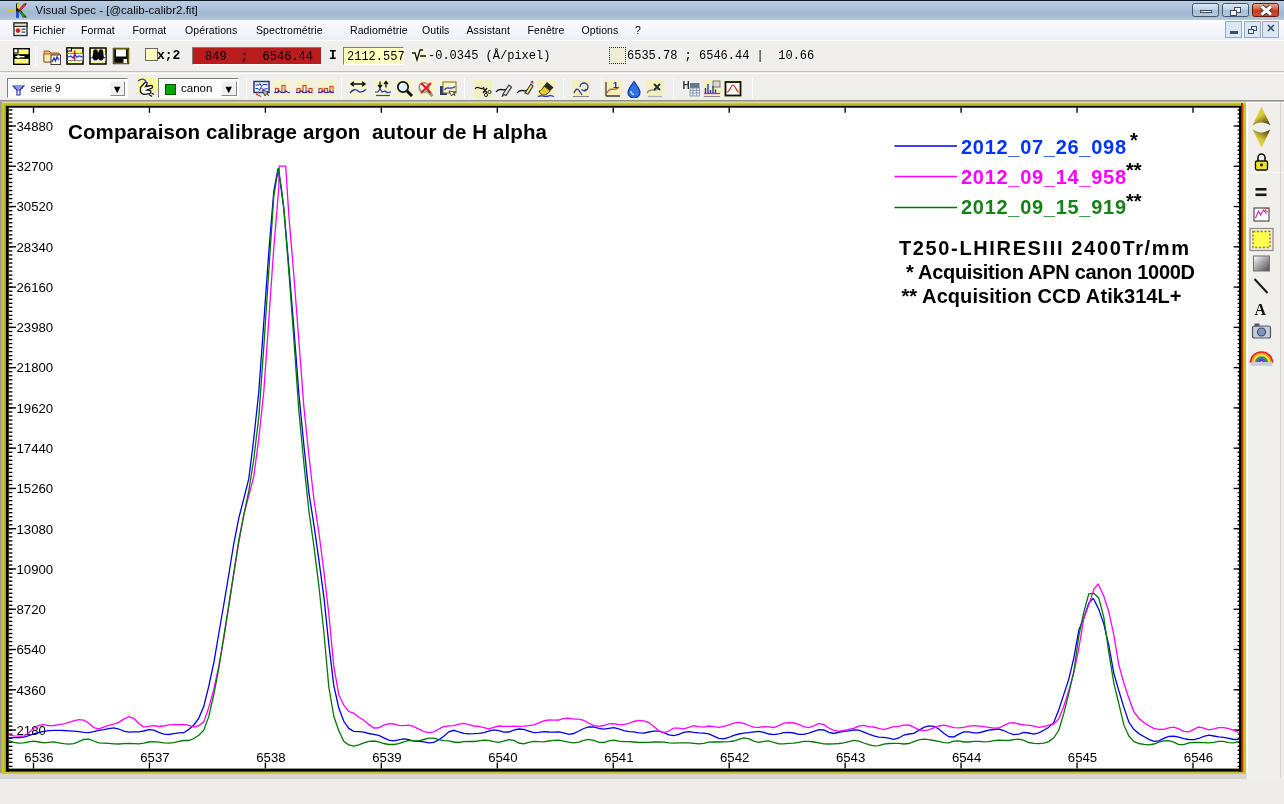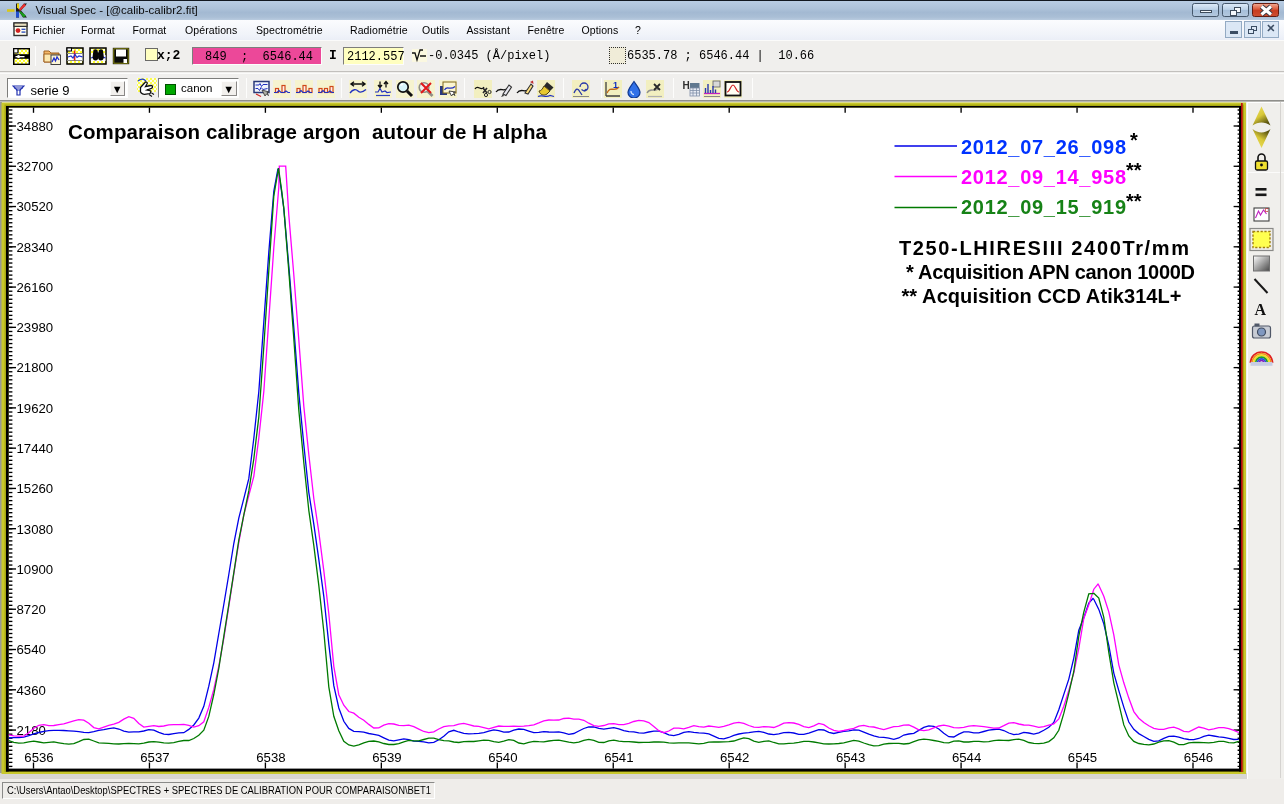--- a/index.html
+++ b/index.html
@@ -141,41 +141,41 @@
       <rect x="7.5" y="5.5" width="3.4" height="3" fill="#060606"></rect>
     </svg></div>
 <div class="icon" style="left:112px;top:47px"><svg width="18" height="18" viewBox="0 0 18 18" style="" xmlns="http://www.w3.org/2000/svg">
       <rect x="0.8" y="0.8" width="16.4" height="16.4" fill="#0a0a0a"></rect>
       <rect x="1.8" y="1.8" width="14.4" height="14.4" fill="none" stroke="#8a8a10" stroke-width="1"></rect>
       <rect x="4" y="2.5" width="10" height="7" fill="#ffffff"></rect>
       <rect x="11.5" y="12" width="3.5" height="4" fill="#ffffff"></rect>
     </svg></div>
 <div class="abs" style="left:145px;top:48px;width:12.5px;height:13px;background:#ffffc0;border:1.8px solid #6a6a68"></div>
 <div class="abs mono" style="left:157px;top:48px;font-weight:bold;font-size:13px">x;2</div>
-<div class="abs sunken" style="left:192px;top:46.5px;width:130px;height:18.5px;background:#ec4899">
+<div class="abs sunken" style="left:192px;top:46.5px;width:130px;height:18.5px;background:#b91c1c">
     <div class="mono" style="margin:2px 0 0 12px">849&nbsp;&nbsp;;&nbsp;&nbsp;6546.44</div>
   </div>
 <div class="abs mono" style="left:329px;top:48px;font-weight:bold;font-size:13px">I</div>
 <div class="abs sunken" style="left:343px;top:46.5px;width:61px;height:18.5px;background:#ffffc0">
     <div class="mono" style="margin:2px 0 0 3px">2112.557</div>
   </div>
 <div class="icon" style="left:412px;top:47px"><svg width="15" height="17" viewBox="0 0 15 17" style="" xmlns="http://www.w3.org/2000/svg">
       <rect x="0" y="2" width="15" height="13" fill="#fbf8e0"></rect>
       <path d="M0 6 L3 6 L5 13 L8 3 L11 3 M8 9 L14 9" fill="none" stroke="#101010" stroke-width="1.3"></path>
     </svg></div>
 <div class="abs mono" style="left:428px;top:48.5px">-0.0345 (Å/pixel)</div>
 <div class="abs" style="left:609px;top:47px;width:17px;height:17px;background:#f0ecd8;border:1.5px dotted #303030"></div>
 <div class="abs mono" style="left:627px;top:48.5px">6535.78 ; 6546.44 |&nbsp;&nbsp;10.66</div>
 <div id="tb2" class="abs"></div>
 <div class="abs sunken combo" style="left:6.5px;top:78px;width:121px">
     <span style="position:absolute;left:4px;top:3px"><svg width="13" height="12" viewBox="0 0 13 12" style="" xmlns="http://www.w3.org/2000/svg">
         <path d="M1 2 L12 2 L8 6 L8 11 L5 11 L5 6 Z" fill="none" stroke="#2030b0" stroke-width="1.2"></path>
         <path d="M2 4 L11 4 M4 6 L9 6" stroke="#2030b0" stroke-width="1"></path>
       </svg></span>
-    <span style="position:absolute;left:23px;top:4px;font-size:13px">serie 9</span>
+    <span style="position:absolute;left:23px;top:4px;font-size:10px">serie 9</span>
     <div class="cbtn">▼</div>
   </div>
 <div class="icon" style="left:136px;top:77.5px"><svg width="22" height="21" viewBox="0 0 22 21" style="" xmlns="http://www.w3.org/2000/svg">
       <defs>
         <pattern id="yhd" width="4" height="4" patternUnits="userSpaceOnUse">
           <rect width="4" height="4" fill="#ffff2a"></rect>
           <rect width="2" height="2" fill="#ffffe4"></rect>
           <rect x="2" y="2" width="2" height="2" fill="#fffff0"></rect>
         </pattern>
       </defs>
@@ -806,15 +806,12 @@
         <path d="M9.0 259 A11.0 11.0 0 0 1 31.0 259" stroke="#e02020" stroke-width="1.7" fill="none"></path>
         <path d="M10.7 259 A9.3 9.3 0 0 1 29.3 259" stroke="#f09020" stroke-width="1.7" fill="none"></path>
         <path d="M12.4 259 A7.6 7.6 0 0 1 27.6 259" stroke="#f0e020" stroke-width="1.7" fill="none"></path>
         <path d="M14.1 259 A5.9 5.9 0 0 1 25.9 259" stroke="#20a020" stroke-width="1.7" fill="none"></path>
         <path d="M15.8 259 A4.2 4.2 0 0 1 24.2 259" stroke="#2050e0" stroke-width="1.7" fill="none"></path>
         <path d="M17.5 259 A2.5 2.5 0 0 1 22.5 259" stroke="#8020c0" stroke-width="1.7" fill="none"></path>
         <rect x="9" y="258" width="22" height="3.8" fill="#c8ccE4"></rect>
       </g>
     </svg></div>
 <div id="statusbar" class="abs">
-    <div class="spanel" style="left:2px;width:433px">
-      <div style="margin:1.5px 0 0 4px;font-size:10px;white-space:nowrap;transform:scaleX(0.94);transform-origin:0 0">C:\Users\Antao\Desktop\SPECTRES + SPECTRES DE CALIBRATION POUR COMPARAISON\BET1</div>
-    </div>
   </div>
 </body></html>

